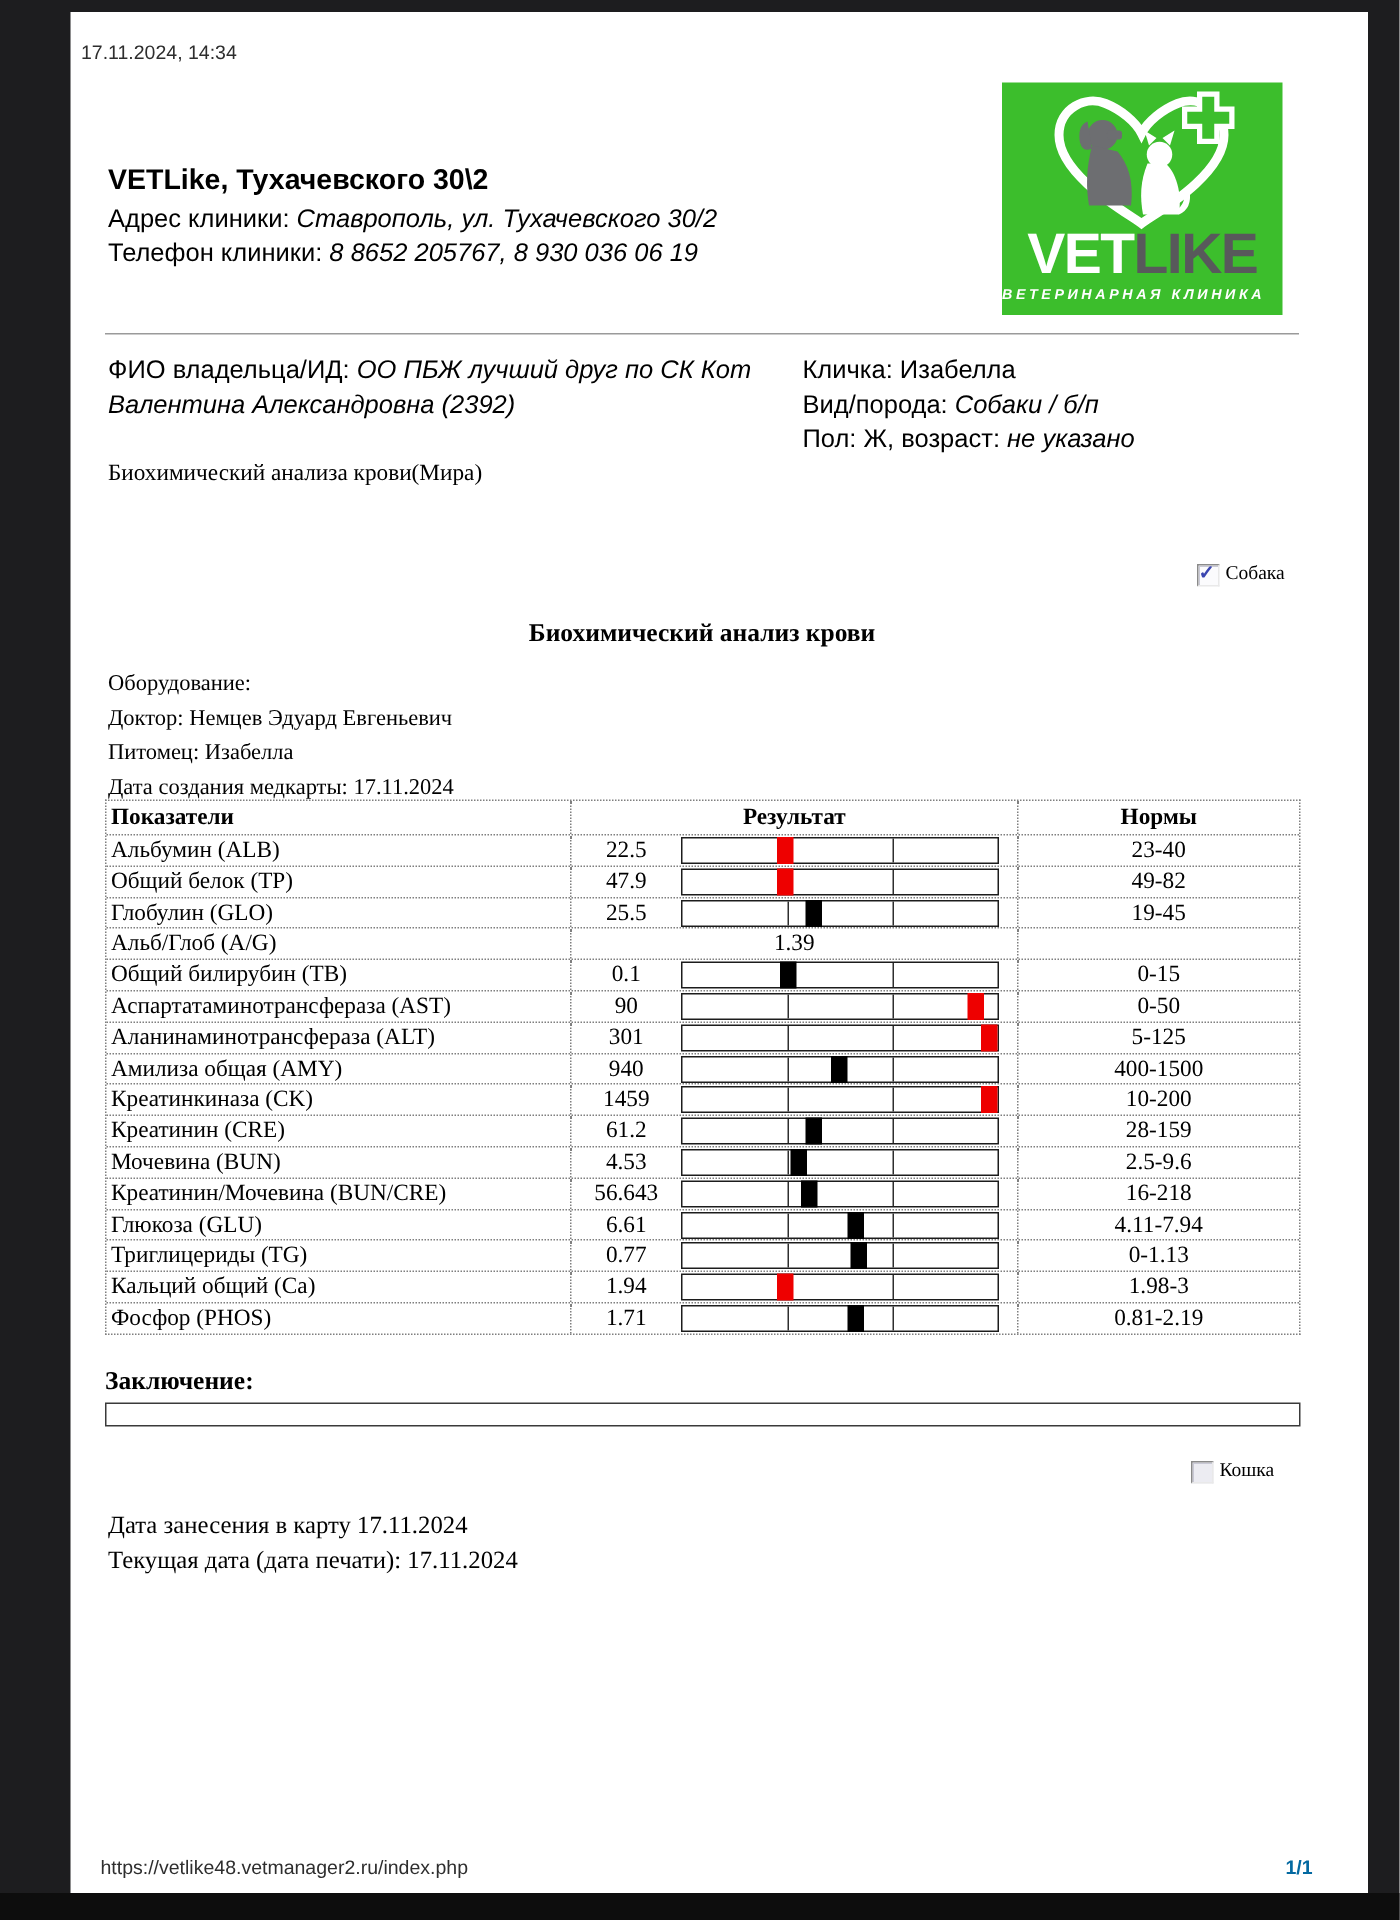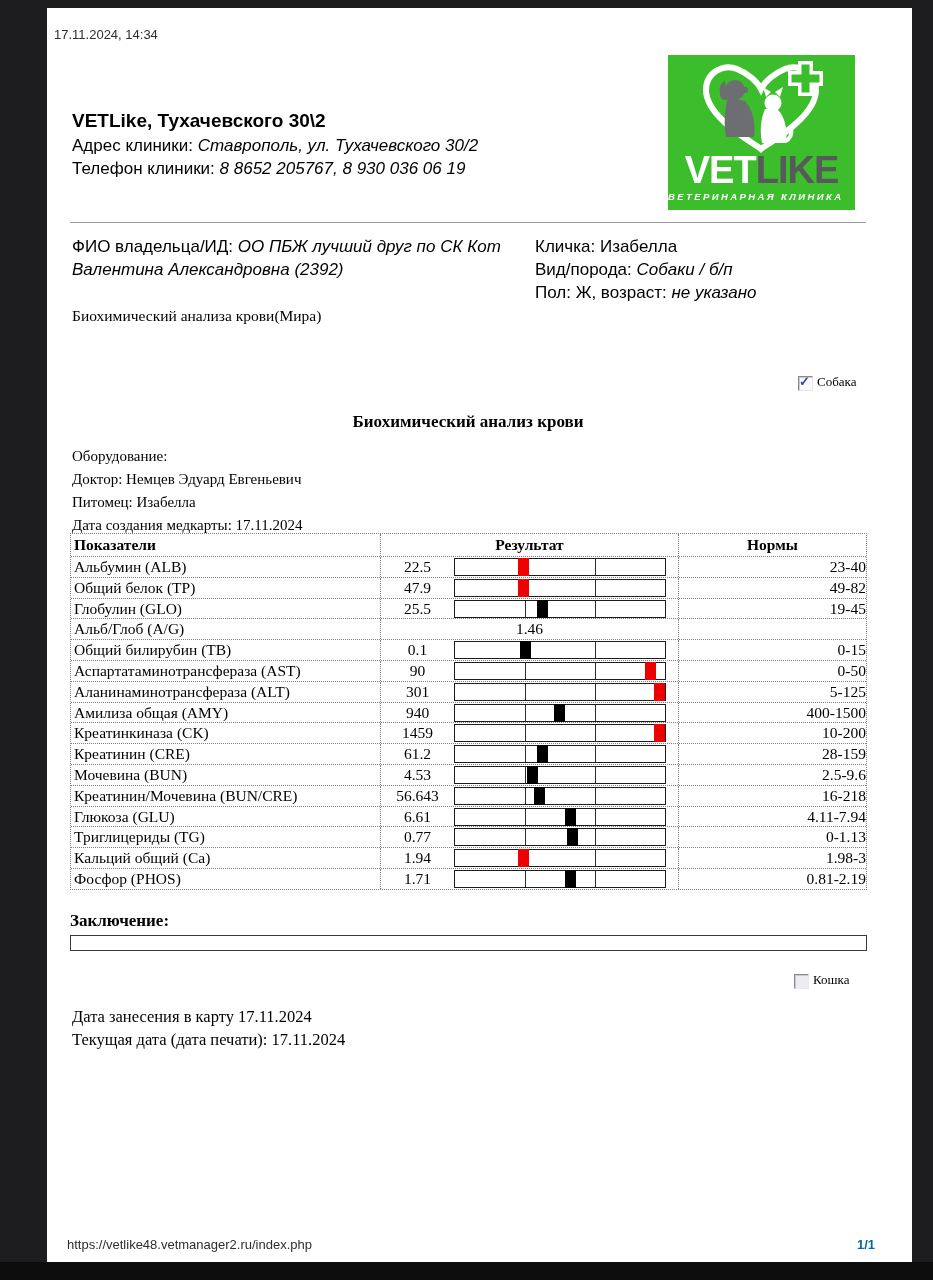--- a/index.html
+++ b/index.html
@@ -59,21 +59,21 @@
   .rtable { left:23px; top:525px; width:795px; border:1px dotted #7f7f7f;
             font-family:"Liberation Serif", serif; font-size:15.5px; background:#fff; }
   .thead { display:grid; grid-template-columns:310px 297px 188px; height:22px; line-height:22px; font-weight:bold; }
   .thead .h1 { padding-left:3px; border-right:1px dotted #7f7f7f; }
   .thead .h2 { text-align:center; }
   .thead .h3 { text-align:center; border-left:1px dotted #7f7f7f; }
   .trow { display:grid; grid-template-columns:310px 73px 224px 188px; height:19.8px; line-height:19.8px;
           border-top:1px dotted #7f7f7f; }
   .trow .c1 { padding-left:3px; border-right:1px dotted #7f7f7f; white-space:nowrap; overflow:hidden; }
   .trow .c2 { text-align:center; }
-  .trow .c4 { text-align:right; border-left:1px dotted #7f7f7f; }
+  .trow .c4 { text-align:center; border-left:1px dotted #7f7f7f; }
   .trow.span2 .c2 { grid-column:2 / 4; }
   .barbox { position:relative; margin-top:1px; margin-right:12px; height:16px; border:1px solid #1c1c1c; background:#fff; }
   .bardiv { position:absolute; top:0; bottom:0; width:1px; background:#2e2e2e; }
   .d1 { left:33.33%; } .d2 { left:66.66%; }
   .marker { position:absolute; top:-1px; bottom:-1px; width:11px; }
 
   .concl-head { font-size:17px; font-weight:bold; }
   .concl-input { left:23px; top:927px; width:791px; height:14px; border:1px solid #3a3a3a;
                  background:#fff; padding:0 2px; font-size:13px; font-family:"Liberation Serif", serif; }
   .date-line { font-size:16.5px; }
@@ -196,21 +196,21 @@
           <div class="bardiv d1"></div>
           <div class="bardiv d2"></div>
           <div class="marker" style="left: calc(41.7% - 5.5px); background: rgb(0, 0, 0);"></div>
         </div>
       </div>
       <div class="c4">19-45</div>
     </div>
 
     <div class="trow span2">
       <div class="c1">Альб/Глоб (A/G)</div>
-      <div class="c2">1.46</div>
+      <div class="c2">1.39</div>
 
       <div class="c4"></div>
     </div>
 
     <div class="trow">
       <div class="c1">Общий билирубин (TB)</div>
       <div class="c2">0.1</div>
       <div class="c3">
         <div class="barbox">
           <div class="bardiv d1"></div>

